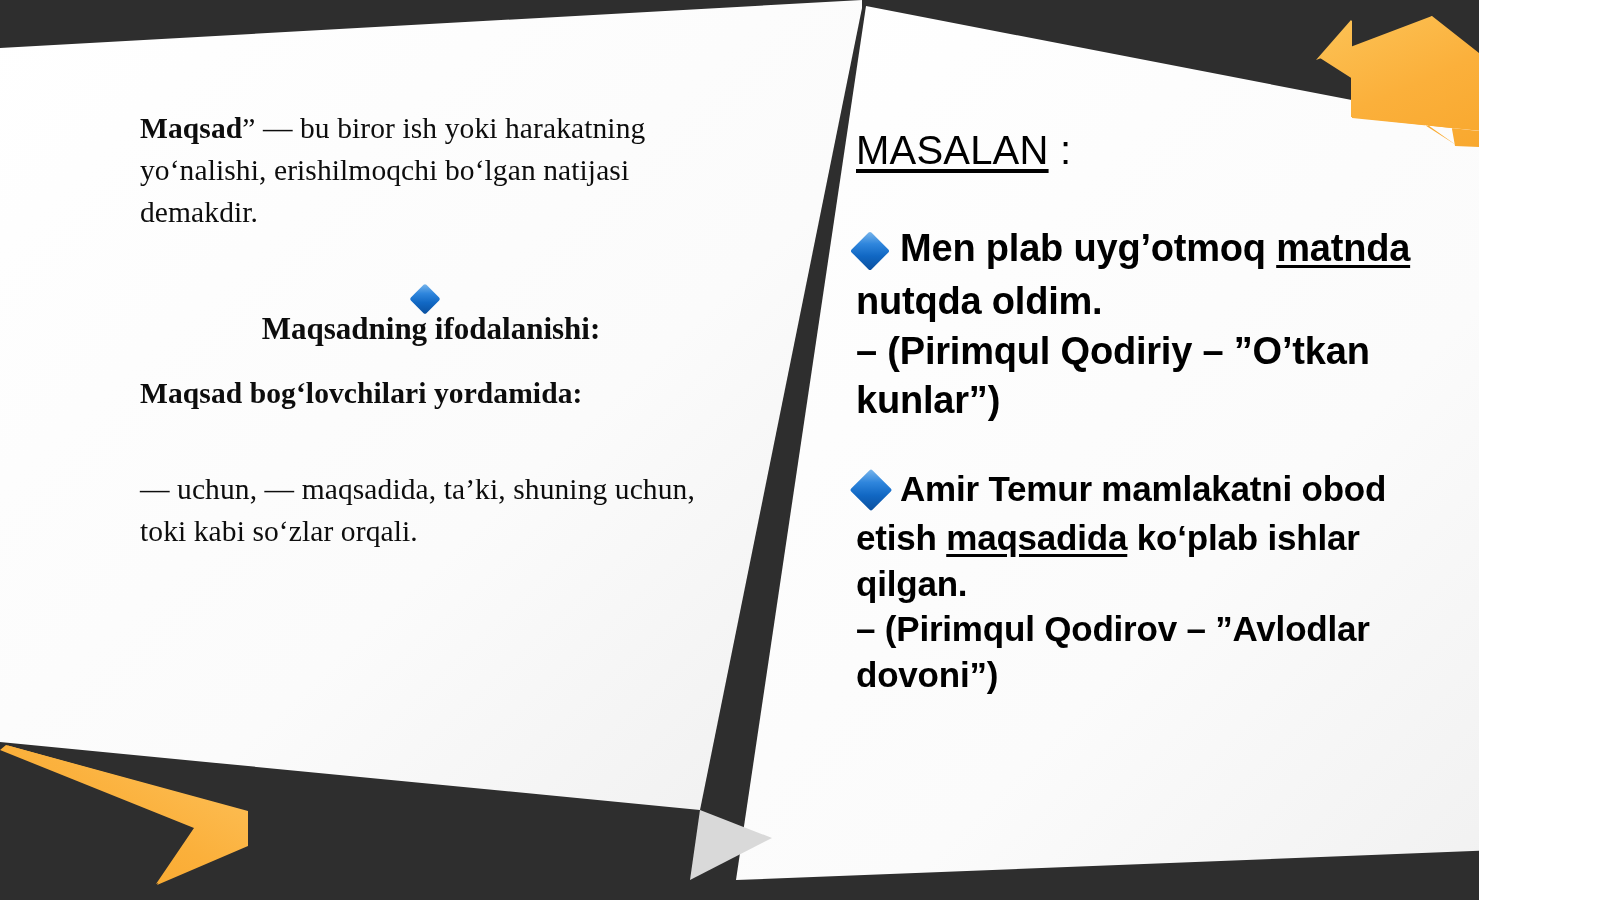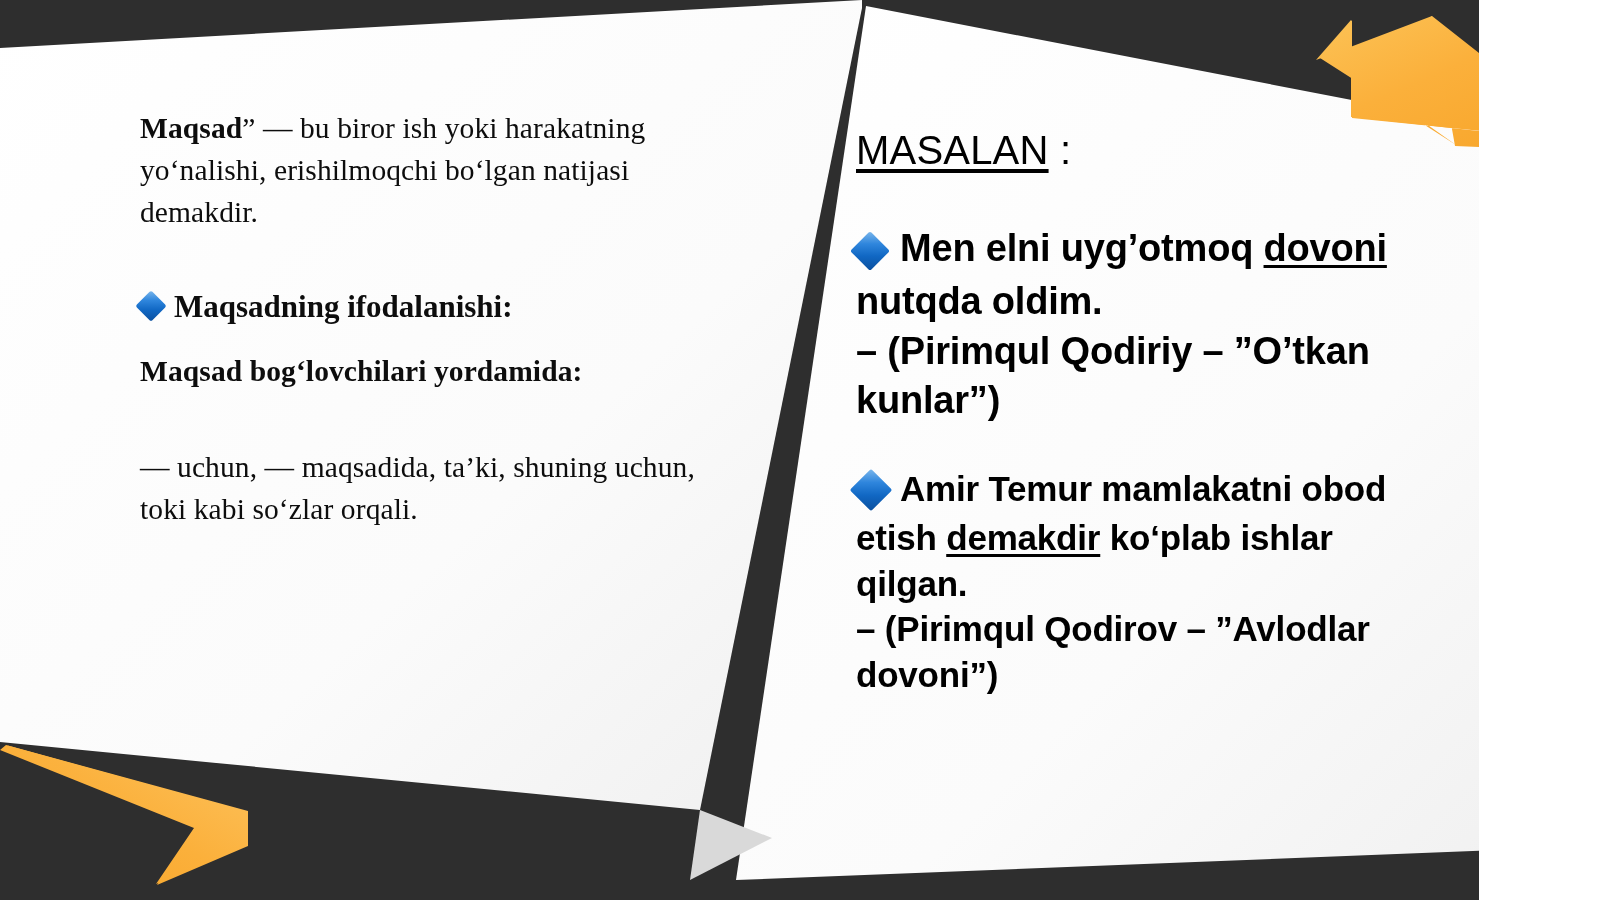--- a/index.html
+++ b/index.html
@@ -48,20 +48,21 @@
     letter-spacing: 0.1px;
   }
   .serif-block.b { font-weight: bold; }
   .serif-block .b { font-weight: bold; }
   .gap-big { margin-bottom: 54px; }
 
   .heading-row {
     display: flex;
     align-items: center;
     margin: 0 0 26px 0;
+    flex-direction: column;
   }
   .heading-row .heading-txt {
     font-family: "Liberation Serif", serif;
     font-weight: bold;
     font-size: 31px;
     color: #0d0d0d;
     margin-left: 12px;
     line-height: 1.2;
   }
 
@@ -164,21 +165,21 @@
     <p class="serif-block b gap-big">Maqsad bog‘lovchilari yordamida:</p>
 
     <p class="serif-block">— uchun, — maqsadida, ta’ki, shuning uchun, toki kabi so‘zlar orqali.</p>
   </div>
 
   <div id="right-col" class="col">
 
     <div class="sans-title"><span class="u">MASALAN</span><span> :</span></div>
 
     <div class="sans-body">
-      <span class="d-wrap bullet-inline"><span class="diamond md"></span></span><span>Men elni uyg’otmoq </span><span class="u">dovoni</span><span> nutqda oldim.</span><br><span>– (Pirimqul Qodiriy – ”O’tkan kunlar”)</span>
+      <span class="d-wrap bullet-inline"><span class="diamond md"></span></span><span>Men plab uyg’otmoq </span><span class="u">matnda</span><span> nutqda oldim.</span><br><span>– (Pirimqul Qodiriy – ”O’tkan kunlar”)</span>
     </div>
 
     <div class="sans-body second">
-      <span class="d-wrap bullet-inline"><span class="diamond lg"></span></span><span>Amir Temur mamlakatni obod etish </span><span class="u">demakdir</span><span> ko‘plab ishlar qilgan.</span><br><span>– (Pirimqul Qodirov – ”Avlodlar dovoni”)</span>
+      <span class="d-wrap bullet-inline"><span class="diamond lg"></span></span><span>Amir Temur mamlakatni obod etish </span><span class="u">maqsadida</span><span> ko‘plab ishlar qilgan.</span><br><span>– (Pirimqul Qodirov – ”Avlodlar dovoni”)</span>
     </div>
   </div>
 
 </div>
 
 </body></html>

